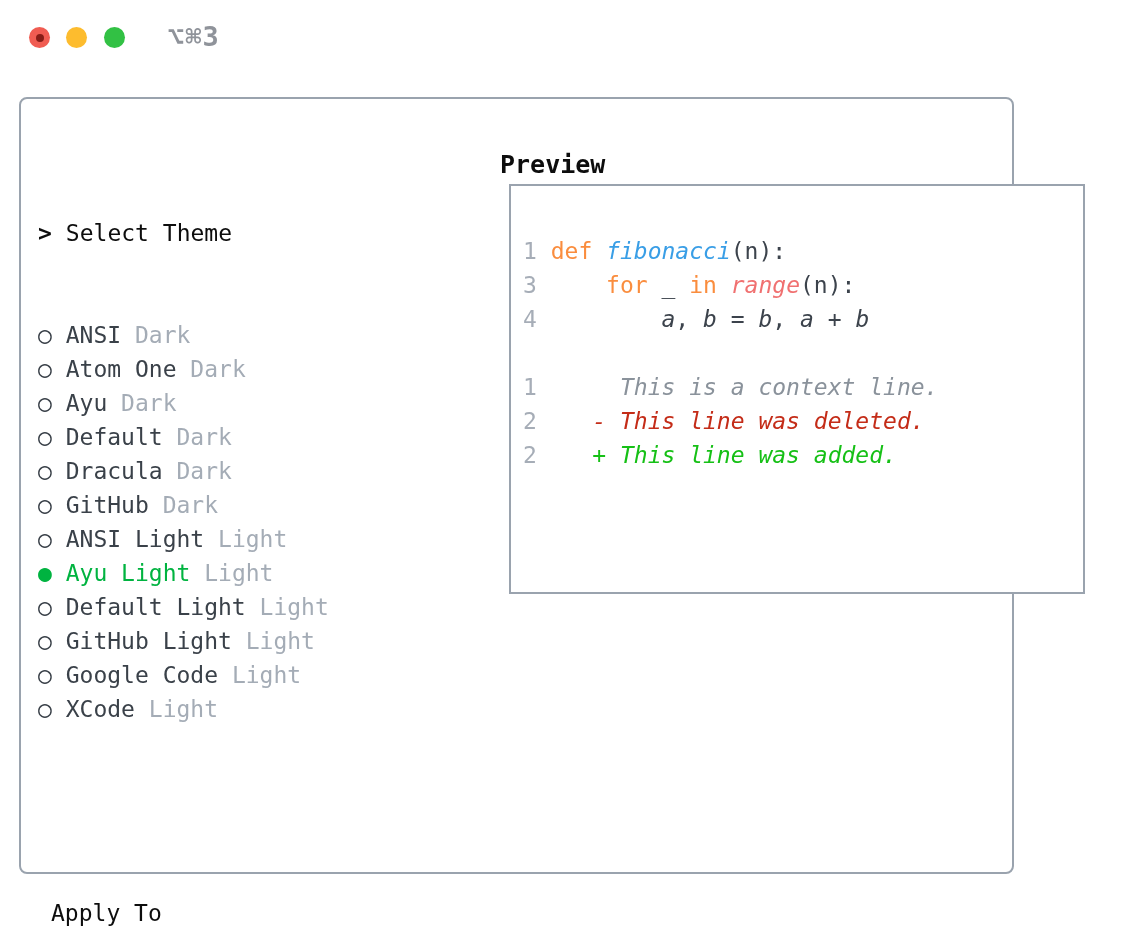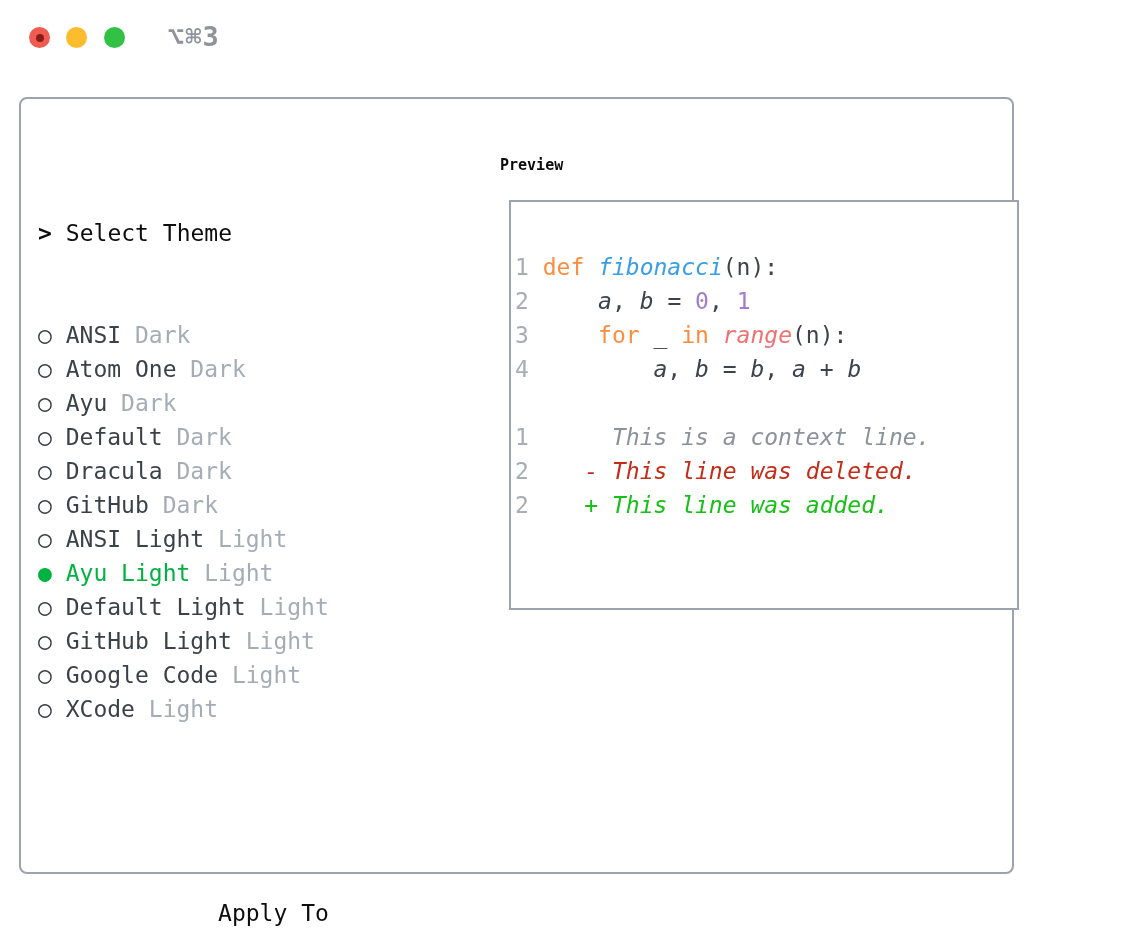--- a/index.html
+++ b/index.html
@@ -20,30 +20,30 @@
   .shortcut { position:absolute; left:168px; top:21px; font-size:27px; font-weight:bold;
               color:var(--titlebar-gray); letter-spacing:1px; }
   
   .panel { position:absolute; left:19px; top:97px; width:995px; height:777px;
            border:2px solid var(--border-gray); border-radius:8px; background:#fff; }
   .left-col { position:absolute; left:17px; top:49px; font-size:23px; line-height:34px;
               color:var(--text-dark); white-space:pre; }
   .row { min-height:34px; }
   .hdr { font-weight:normal; color:var(--heading-black); }
   .caret { font-weight:bold; color:var(--heading-black); margin-right:14px; }
-  .indent2 { margin-left:36px;text-align:right; }
+  .indent2 { margin-left:13px; }
   .muted { color:var(--text-gray); }
   .sel { color:var(--selected-green); }
   .spacer { height:34px; }
   
-  .preview-hdr { position:absolute; left:479px; top:49px; font-size:15px; line-height:34px;
+  .preview-hdr { position:absolute; left:479px; top:49px; font-size:25px; line-height:34px;
                  font-weight:bold; color:var(--heading-black); }
-  .preview-box { position:absolute; left:488px; top:101px; width:510px; height:410px;
+  .preview-box { position:absolute; left:488px; top:85px; width:576px; height:410px;
                  border:2px solid var(--border-gray); background:#fff;
-                 padding:48px 4px; overflow:hidden; }
+                 padding:48px 12px; overflow:hidden; }
   .pline { font-size:23px; line-height:34px; min-height:34px; white-space:pre;
            color:var(--code-default); }
   .lnum { color:var(--line-number-gray); }
   .kw  { color:var(--keyword-orange); }
   .fn  { color:var(--function-blue); font-style:italic; }
   .num { color:var(--number-purple); }
   .bi  { color:var(--builtin-red); font-style:italic; }
   .var { font-style:italic; }
   .ctx { color:var(--context-gray); font-style:italic; }
   .del { color:var(--diff-red); font-style:italic; }
@@ -73,21 +73,20 @@
       
       
       
       
     </div>
 
     <div class="preview-hdr">Preview</div>
     <div class="preview-box">
       <div>
           <div class="pline"><span class="lnum">1</span><span> </span><span class="kw">def</span><span> </span><span class="fn">fibonacci</span><span>(n):</span></div>
-          <div class="pline"><span class="lnum">2</span><span> </span><span>    </span><span class="var">a</span><span>, </span><span class="var">b</span><span> = </span><span class="num">0</span><span>, </span><span class="num">1</span></div>
           <div class="pline"><span class="lnum">3</span><span> </span><span>    </span><span class="kw">for</span><span> _ </span><span class="kw">in</span><span> </span><span class="bi">range</span><span>(n):</span></div>
           <div class="pline"><span class="lnum">4</span><span> </span><span>        </span><span class="var">a</span><span>, </span><span class="var">b</span><span> = </span><span class="var">b</span><span>, </span><span class="var">a</span><span> + </span><span class="var">b</span></div>
           <div class="pline"><span class="lnum"></span></div>
           <div class="pline"><span class="lnum">1</span><span>      </span><span class="ctx">This is a context line.</span></div>
           <div class="pline"><span class="lnum">2</span><span>    </span><span class="del">- This line was deleted.</span></div>
           <div class="pline"><span class="lnum">2</span><span>    </span><span class="add">+ This line was added.</span></div>
         </div>
     </div>
 
   </div>

